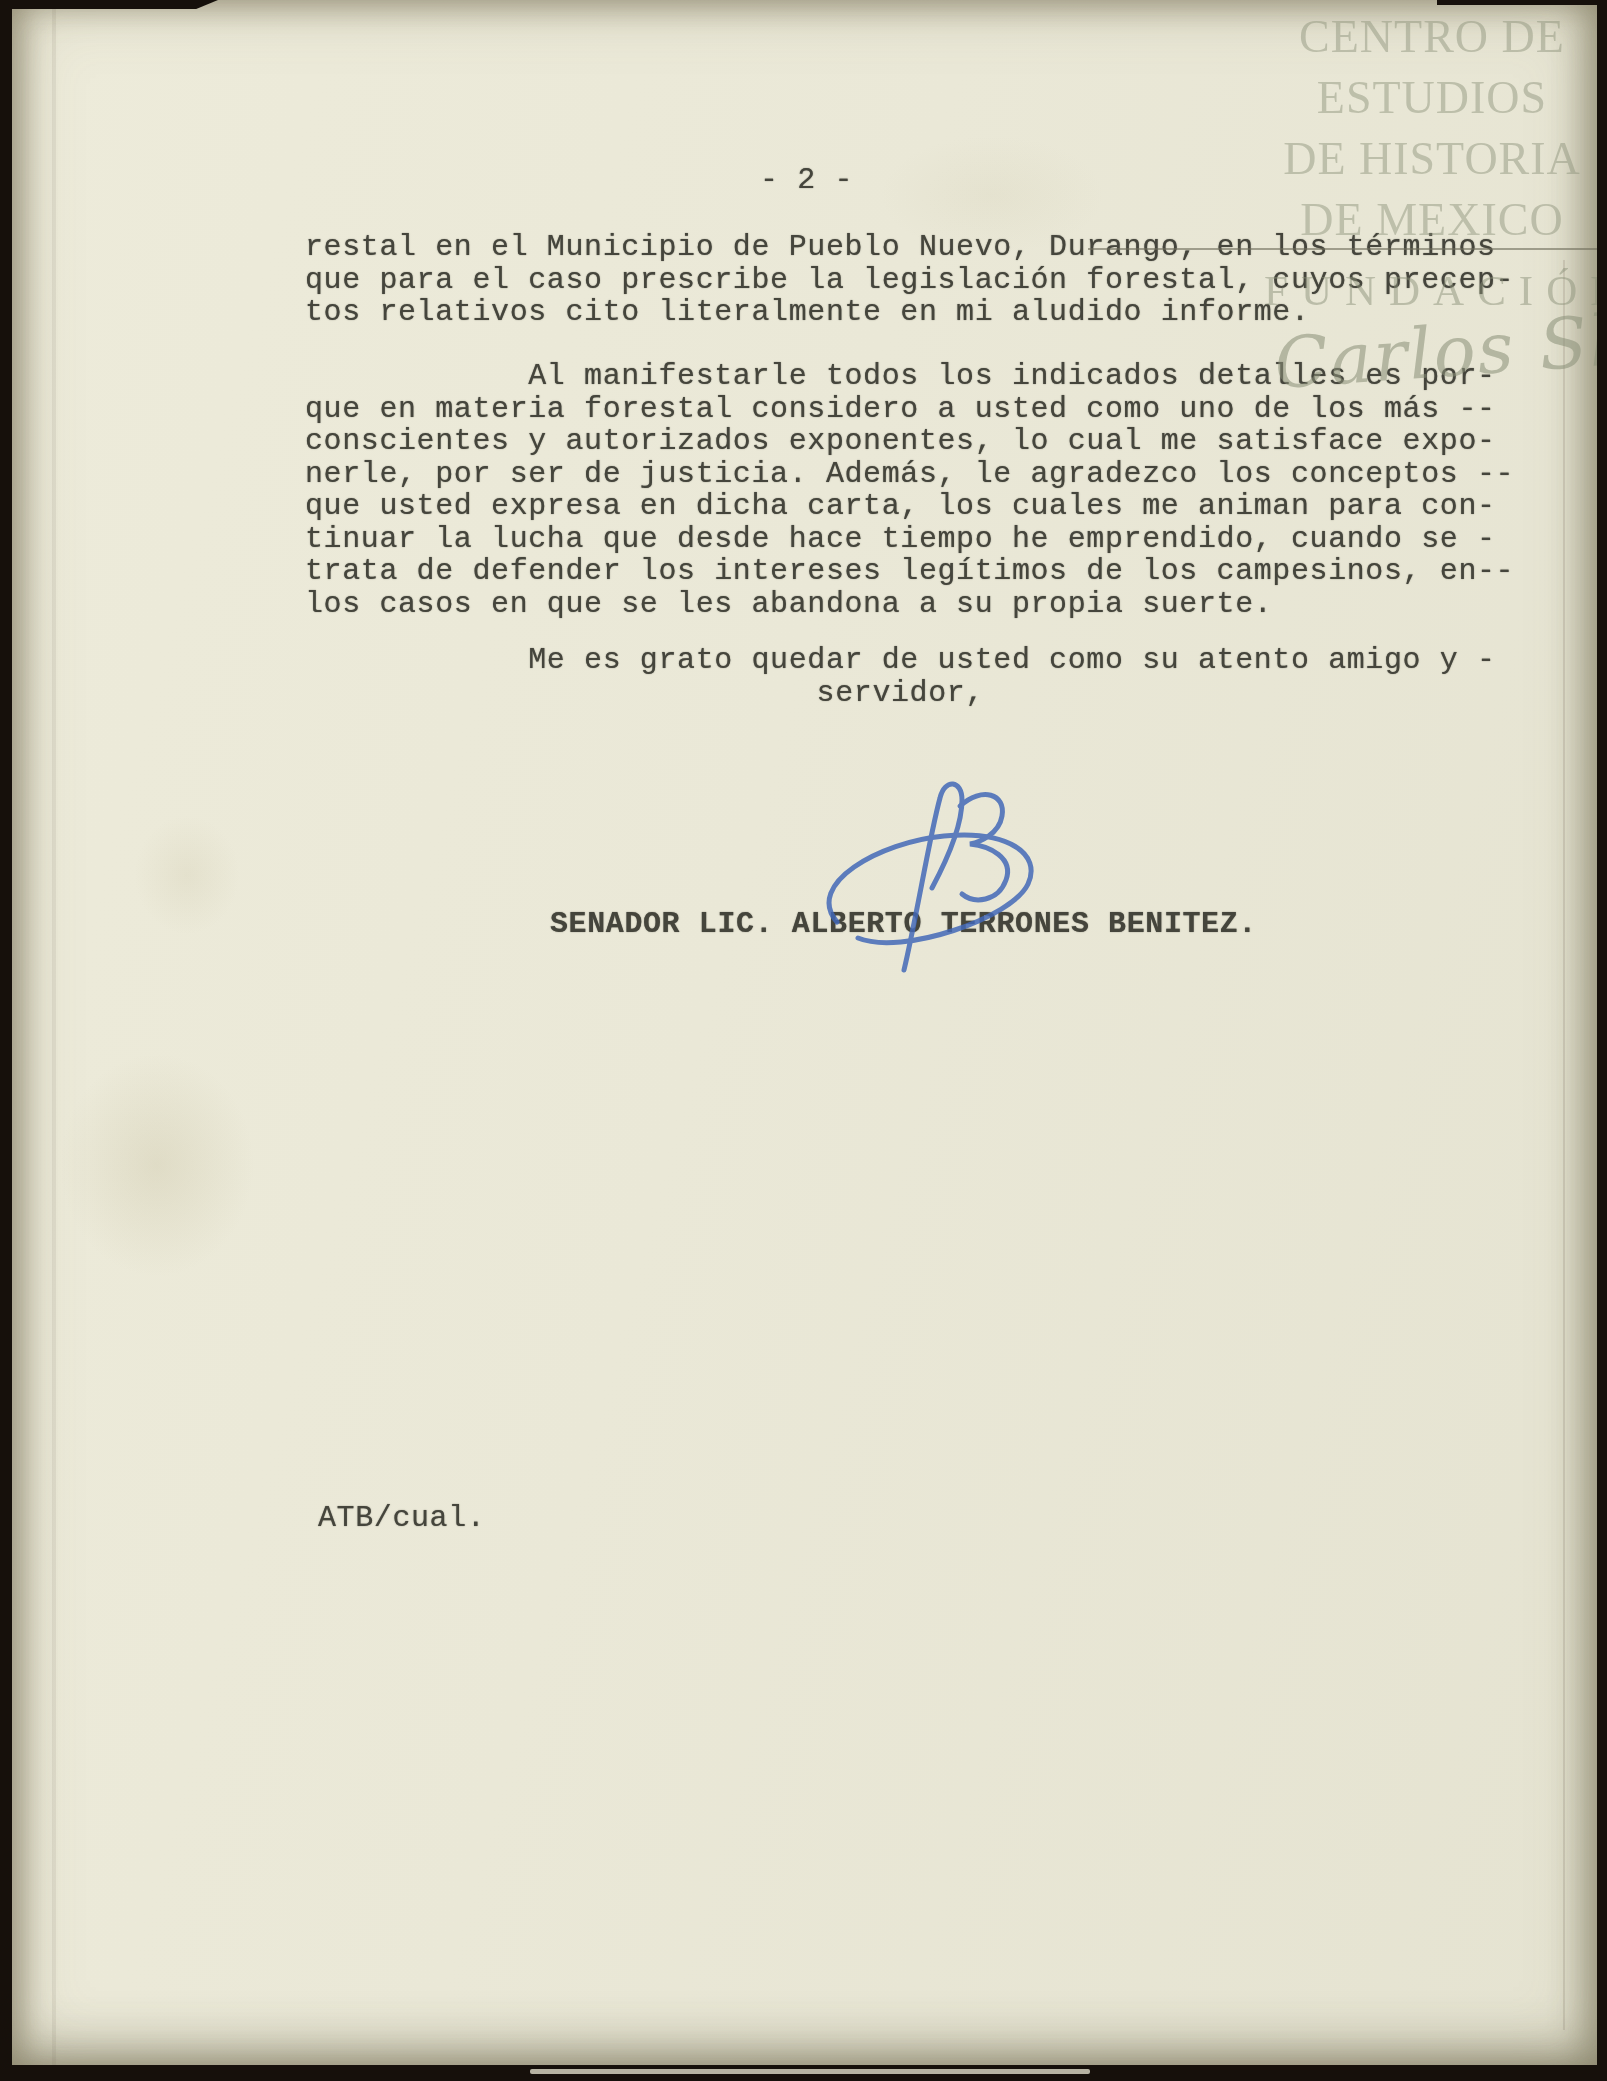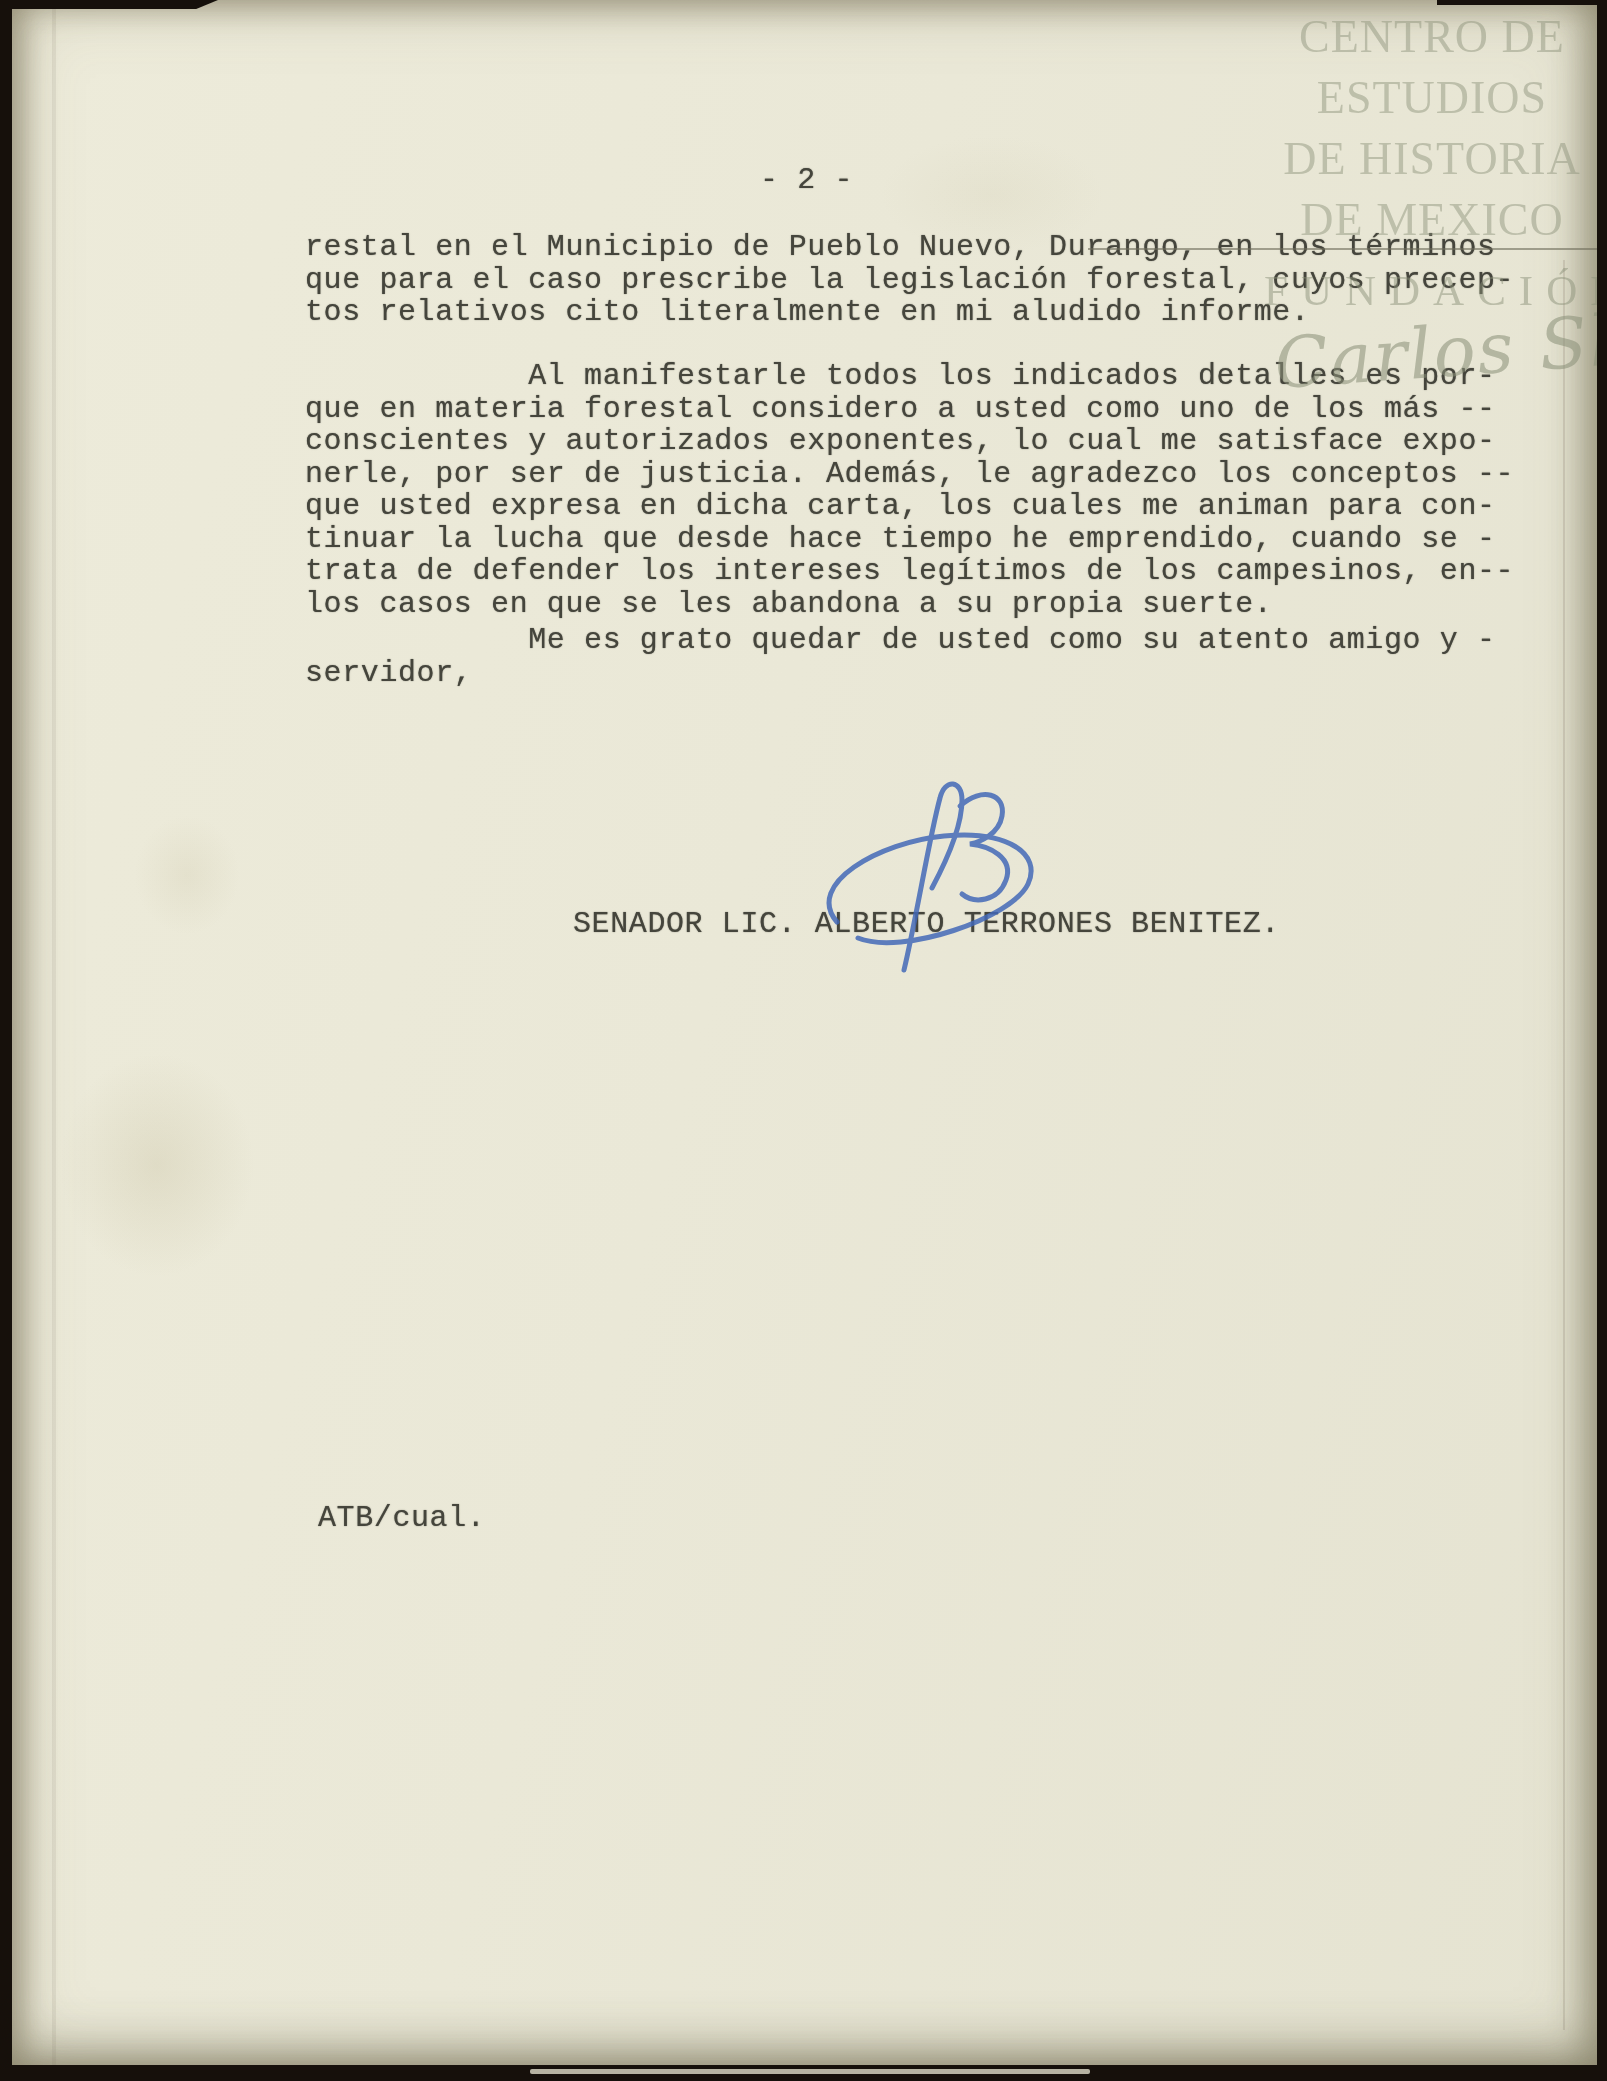--- a/index.html
+++ b/index.html
@@ -36,22 +36,22 @@
     color:var(--ink-text);
     font-size:30px;
     line-height:32.5px;
     letter-spacing:.6px;
     white-space:pre;
     text-shadow:0 0 1.2px rgba(70,70,60,.75);
   }
   .page-number{left:748px;top:164px;}
   .para-1{left:293px;top:231px;}
   .para-2{left:293px;top:360px;}
-  .para-3{left:293px;top:624px;}
-  .senator-line{left:561px;top:908px;}
+  .para-3{left:293px;top:644px;text-align:center;}
+  .senator-line{left:538px;top:908px;font-weight:bold;}
   .typist-initials{left:306px;top:1502px;}
   
   .wm-block{
     position:absolute;left:1240px;top:6px;width:360px;
     text-align:center;
     font-family:"Liberation Serif", serif;
     font-size:46px;line-height:61px;letter-spacing:1px;
     color:var(--watermark);opacity:.45;
     z-index:6;pointer-events:none;
   }

